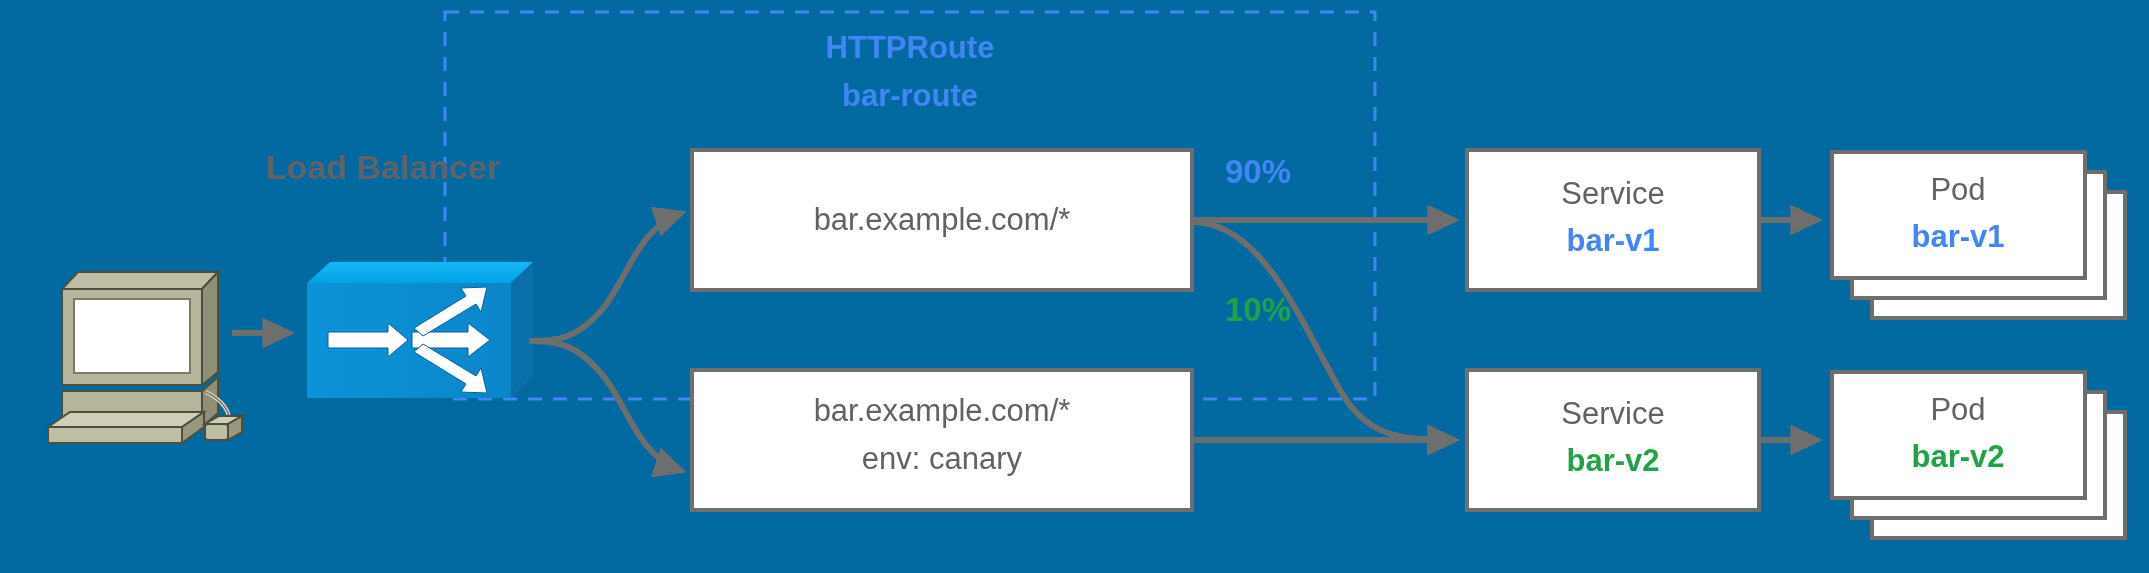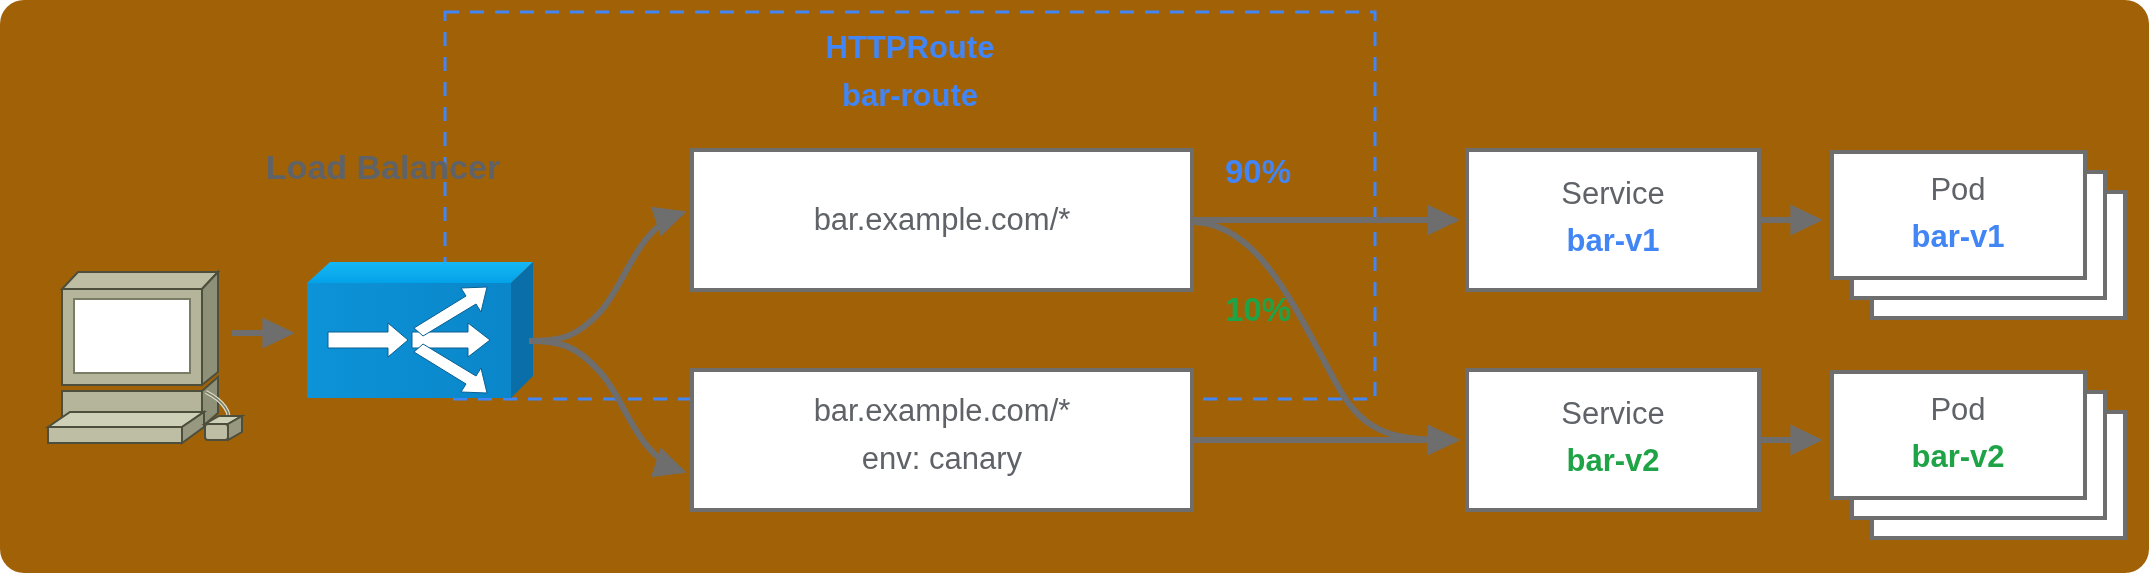--- a/index.html
+++ b/index.html
@@ -10,22 +10,21 @@
   body {
     font-family: "Liberation Sans", sans-serif;
     width: 2149px;
     height: 573px;
     overflow: hidden;
   }
   #diagram-root {
     position: relative;
     width: 2149px;
     height: 573px;
-    background: #a16207;
-    border-radius: 24px;
+    background: #0369a1;
   }
   svg.canvas {
     display: block;
     width: 2149px;
     height: 573px;
   }
   text {
     font-family: "Liberation Sans", sans-serif;
     dominant-baseline: middle;
   }

